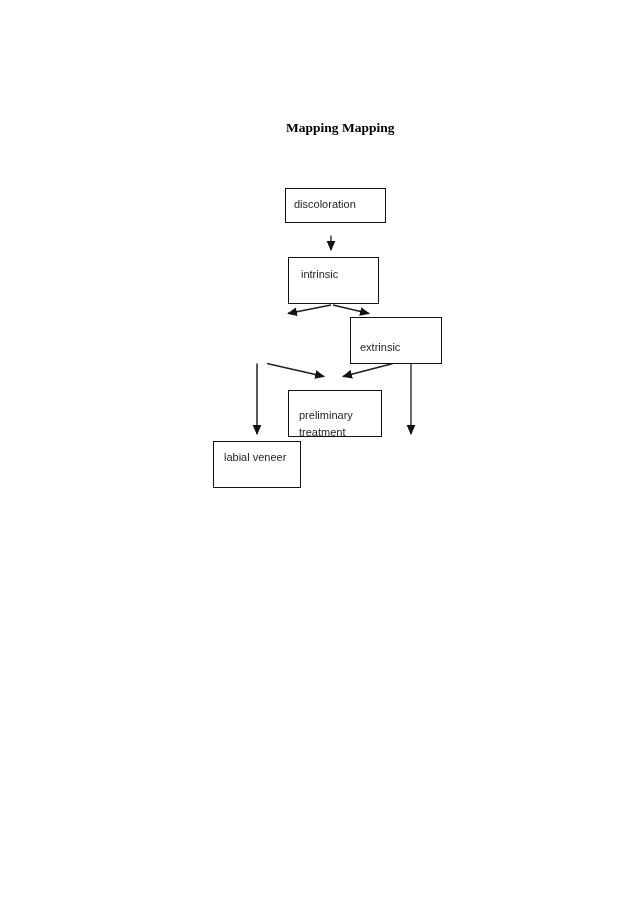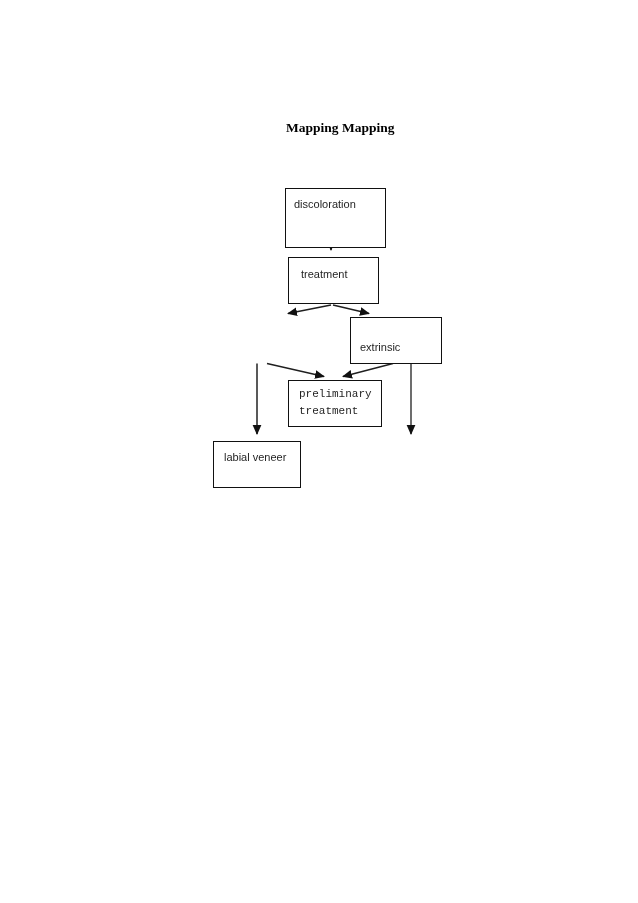--- a/index.html
+++ b/index.html
@@ -29,25 +29,25 @@
   .node {
     position: absolute;
     box-sizing: border-box;
     border: 1px solid #111111;
     background: #ffffff;
     padding: 7px 9px 0 9px;
     font-size: 11px;
     line-height: 16.5px;
     color: #1f1f1f;
   }
-  .n-disc { left: 285px; top: 188px; width: 101px; height: 60px; padding-left: 8px; }
+  .n-disc { left: 285px; top: 188px; width: 101px; height: 35px; padding-left: 8px; }
   .n-mech { left: 288px; top: 257px; width: 91px;  height: 47px; padding-left: 12px; padding-top: 8px; }
   .n-intr { left: 226px; top: 317px; width: 95px;  height: 46px; padding-top: 7px; }
   .n-extr { left: 350px; top: 317px; width: 92px;  height: 47px; padding-top: 21px; }
-  .n-prel { left: 288px; top: 380px; width: 94px;  height: 47px; padding-top: 5px; padding-left: 10px; font-family: Liberation Mono, monospace; }
+  .n-prel { left: 288px; top: 390px; width: 94px;  height: 47px; padding-top: 16px; padding-left: 10px; }
   .n-labi { left: 213px; top: 441px; width: 88px;  height: 47px; padding-left: 10px; }
   .n-blea { left: 364px; top: 441px; width: 93px;  height: 47px; }
 </style>
 </head>
 <body>
 
 <div class="page">
 
   <div class="doc-title">Mapping Mapping</div>
 
@@ -64,21 +64,21 @@
     <line x1="393" y1="363.5" x2="343" y2="376.5" stroke="#1f1f1f" stroke-width="1.3" marker-end="url(#ah)"></line>
     <line x1="257" y1="363.5" x2="257" y2="434" stroke="#595959" stroke-width="2" marker-end="url(#ah)"></line>
     <line x1="411" y1="363.5" x2="411" y2="434" stroke="#1f1f1f" stroke-width="1.3" marker-end="url(#ah)"></line>
   </svg>
 
   <div class="node n-disc">
     <span>discoloration</span>
   </div>
 
   <div class="node n-mech">
-    <span>treatment</span>
+    <span>intrinsic</span>
   </div>
 
 
   <div class="node n-extr">
     <span>extrinsic</span>
   </div>
 
   <div class="node n-prel">
     <span>preliminary treatment</span>
   </div>

